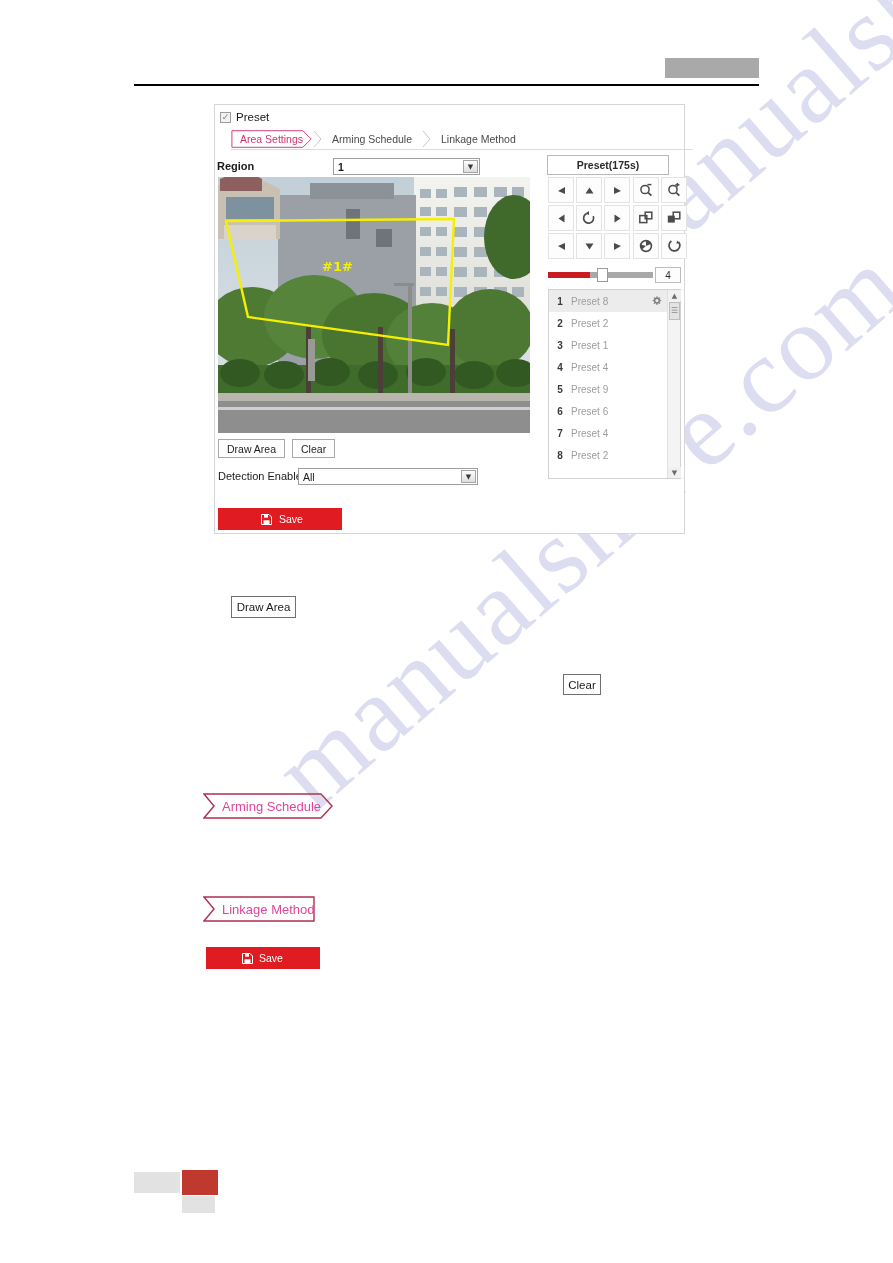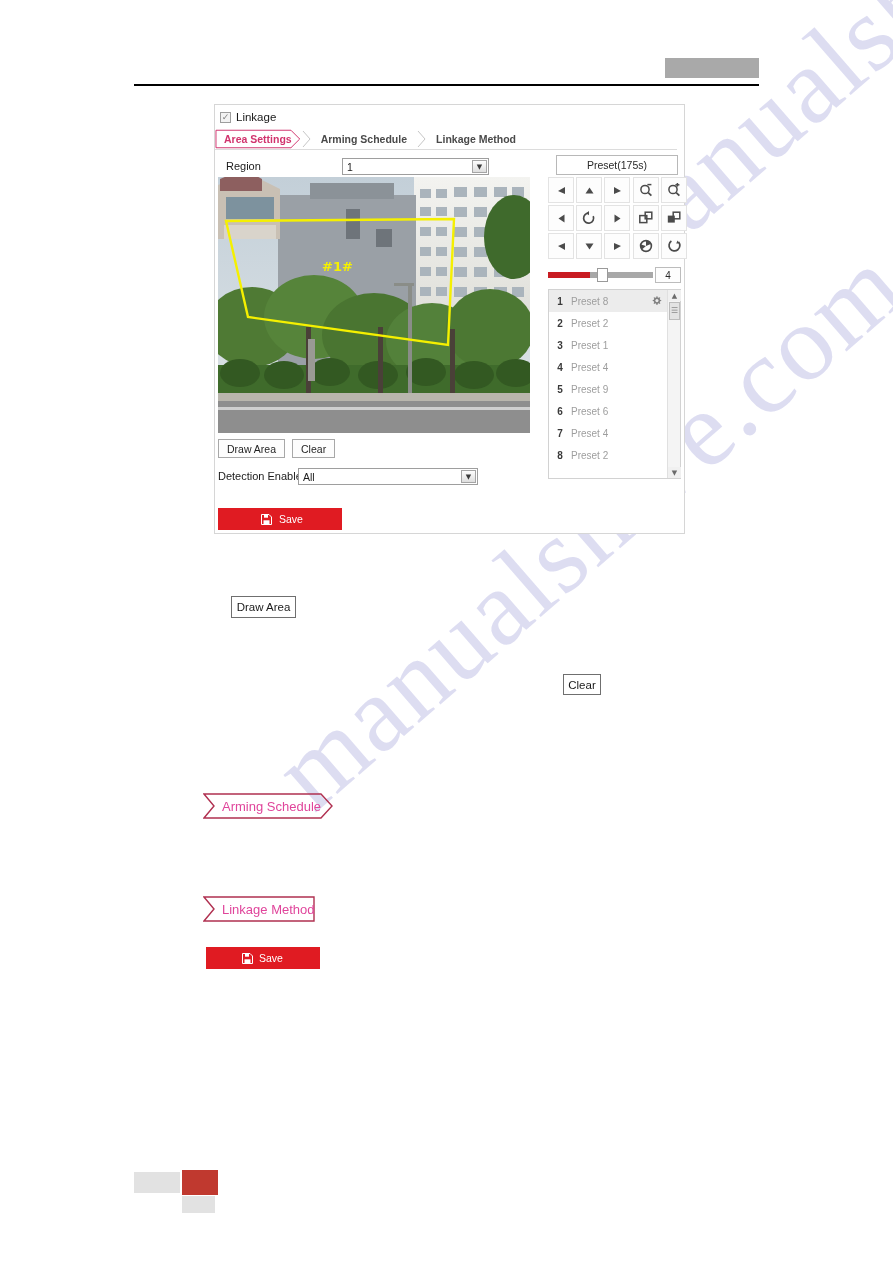--- a/index.html
+++ b/index.html
@@ -81,24 +81,24 @@
     color: #808080;
     font-family: "DejaVu Sans", sans-serif;
   }
   .enable-label {
     font-size: 11.5px; color: #1a1a1a;
   }
 
   
   .tabstrip {
     position: absolute;
-    left: 0; top: 24px;
+    left: 16px; top: 24px;
     width: 462px; height: 21px;
     border-bottom: 1px solid #dcdcdc;
-    display: flex; align-items: flex-start; font-weight: bold;
+    display: flex; align-items: flex-start;
   }
   .tab {
     position: relative;
     height: 20px;
     display: flex; align-items: center;
     font-size: 10.5px;
     color: #4a4a4a;
     padding: 0 9px 0 9px;
     background: #ffffff;
   }
@@ -111,22 +111,22 @@
   .tab-chev {
     width: 11px; height: 20px;
     flex: 0 0 11px;
     display: flex; align-items: center; justify-content: center;
   }
   .tab-label { position: relative; z-index: 2; white-space: nowrap; }
 
   
   .region-row {
     position: absolute;
-    left: 11px; top: 53px;
-    width: 462px; height: 18px;
+    left: 2px; top: 53px;
+    width: 462px; height: 18px; font-weight: bold;
   }
   .region-label {
     position: absolute; left: 0; top: 2px;
     font-size: 11px; color: #1a1a1a;
   }
   .sel {
     border: 1px solid #9e9e9e;
     background: #ffffff;
     height: 17px;
     display: flex; align-items: center;
@@ -365,21 +365,21 @@
 <div class="page-header">
   <div class="header-redact"></div>
   <div class="header-rule"></div>
 </div>
 
 <div class="panel">
  <div class="panel-inner">
 
   <div class="enable-row">
     <div class="cb">✓</div>
-    <span class="enable-label">Linkage</span>
+    <span class="enable-label">Preset</span>
   </div>
 
   <div class="tabstrip">
     <div class="tab active">
       <svg class="tab-shape" width="88" height="20" viewBox="0 0 88 20">
         <path d="M1 1 H78 L87 10 L78 19 H1 Z" fill="none" stroke="#d1336d" stroke-width="1"></path>
       </svg>
       <span class="tab-label">Area Settings</span>
     </div>
     <div class="tab-chev">

